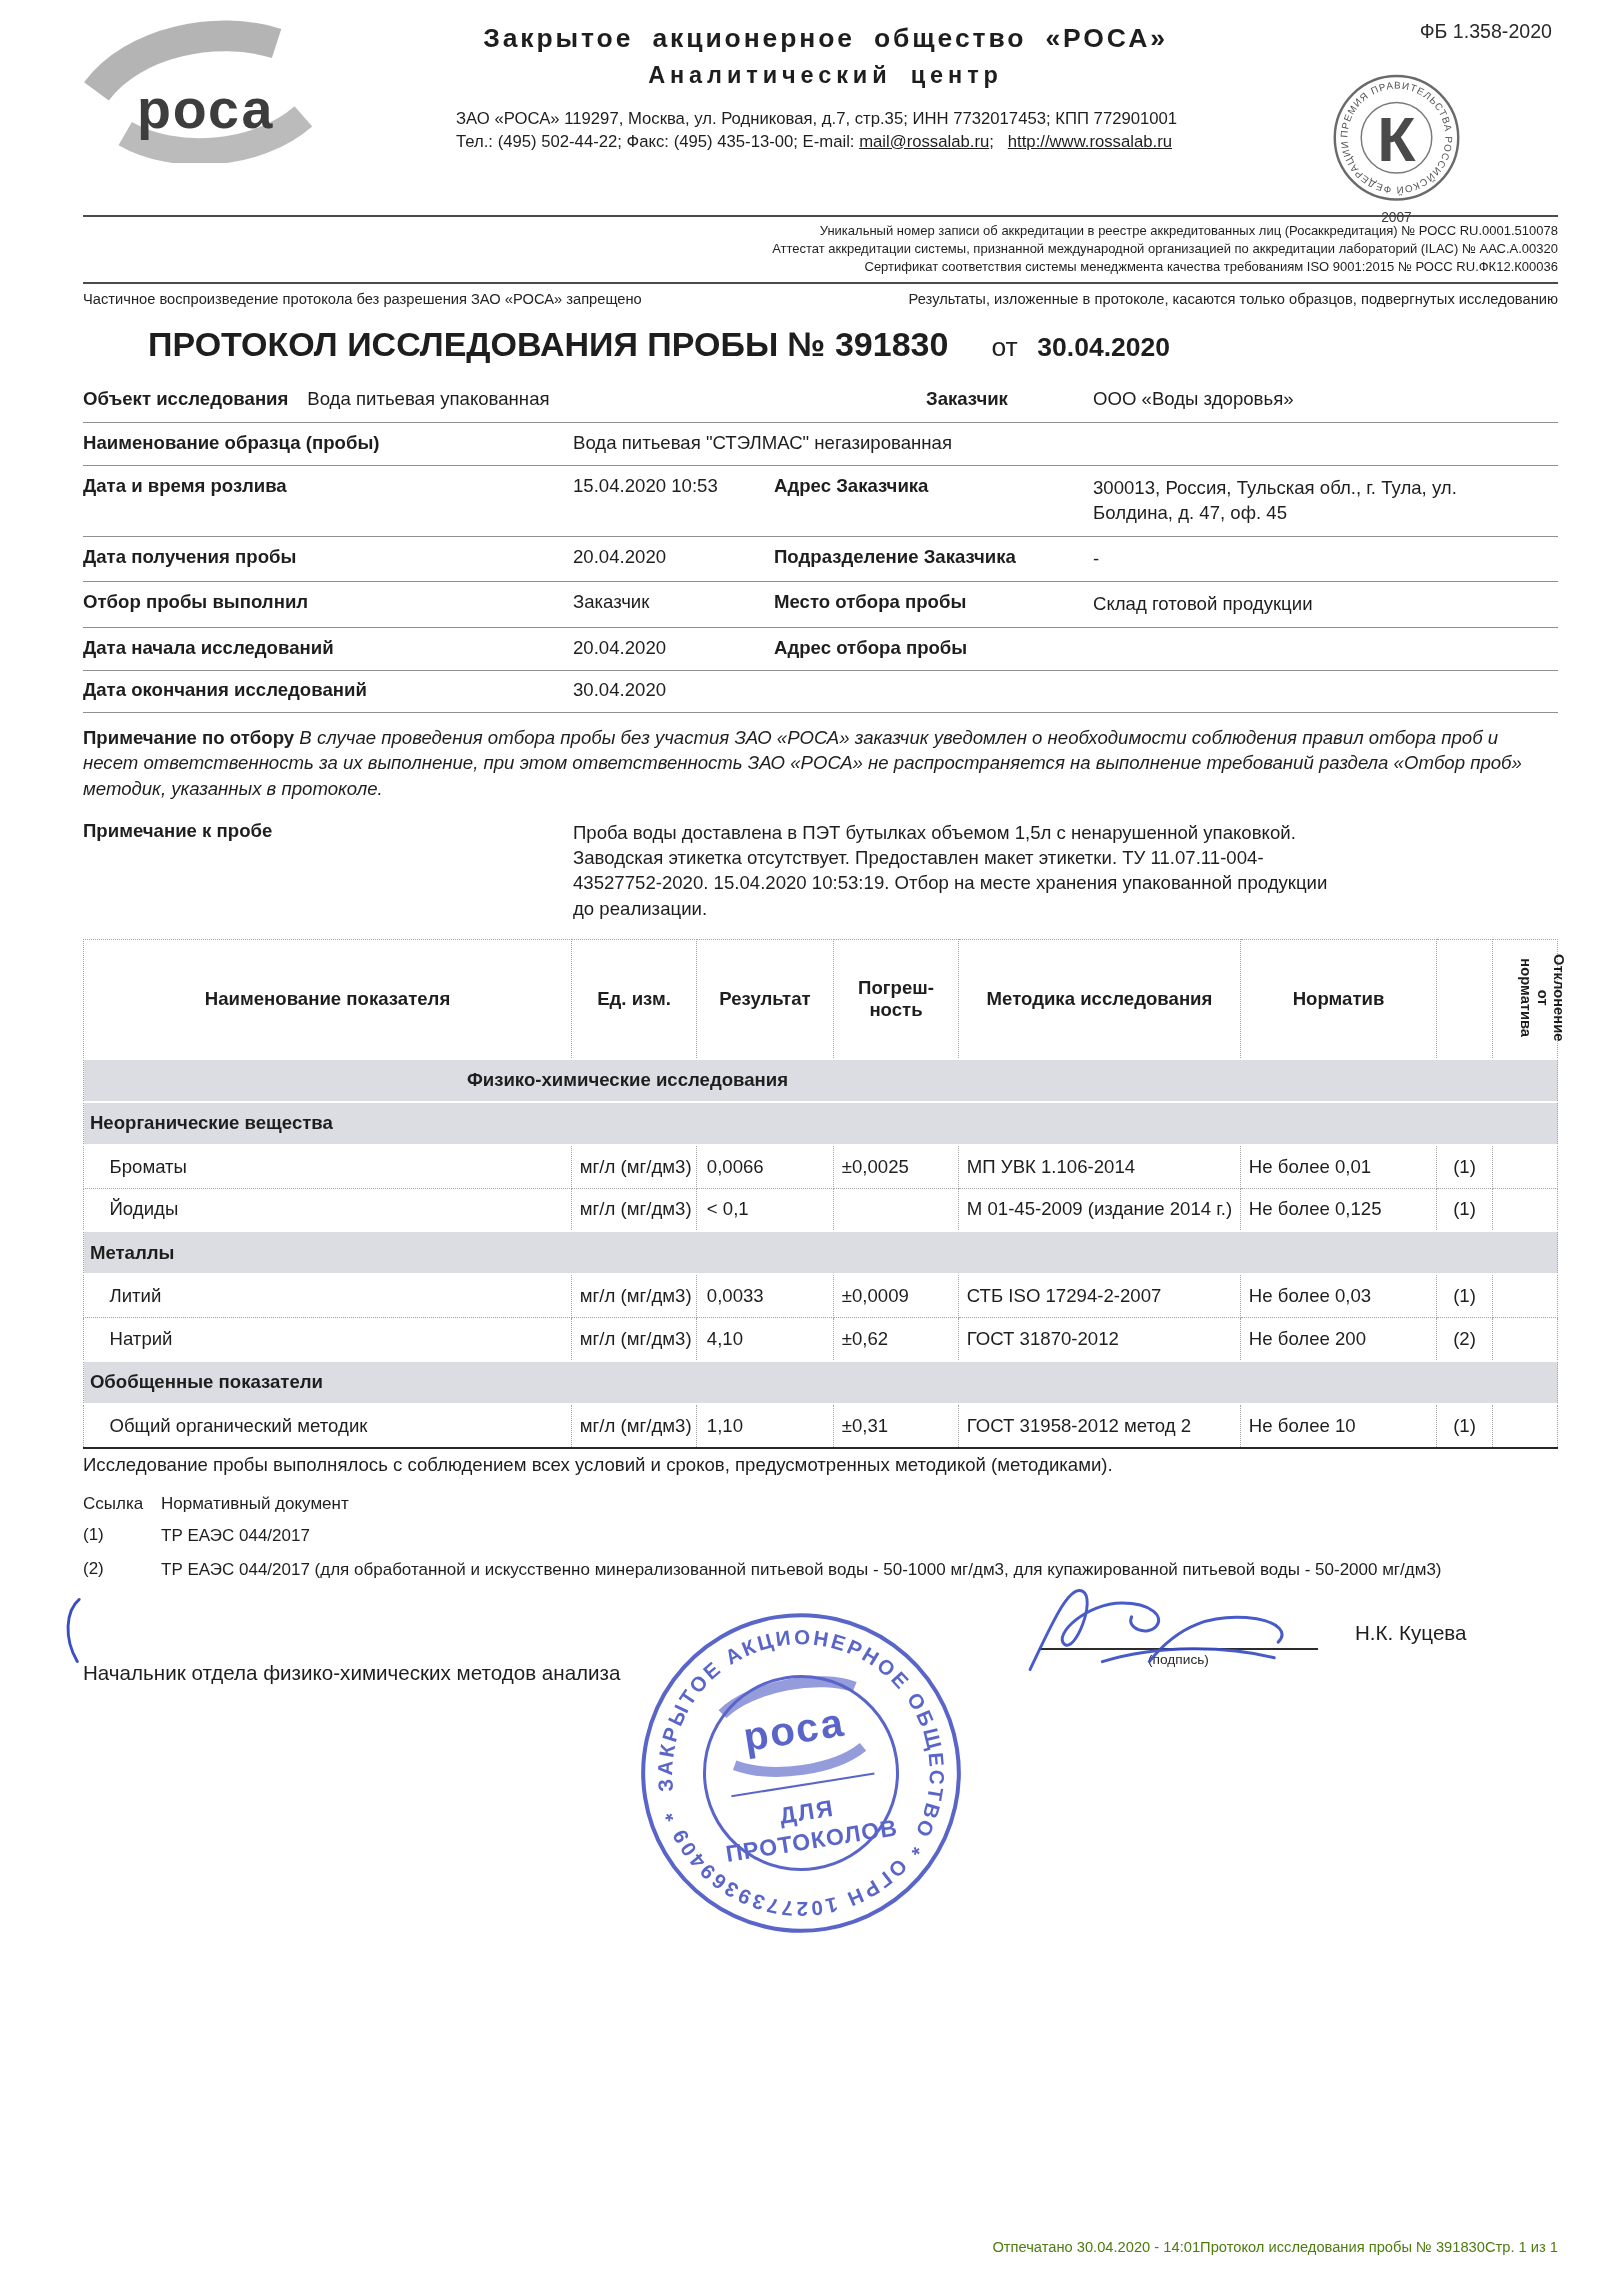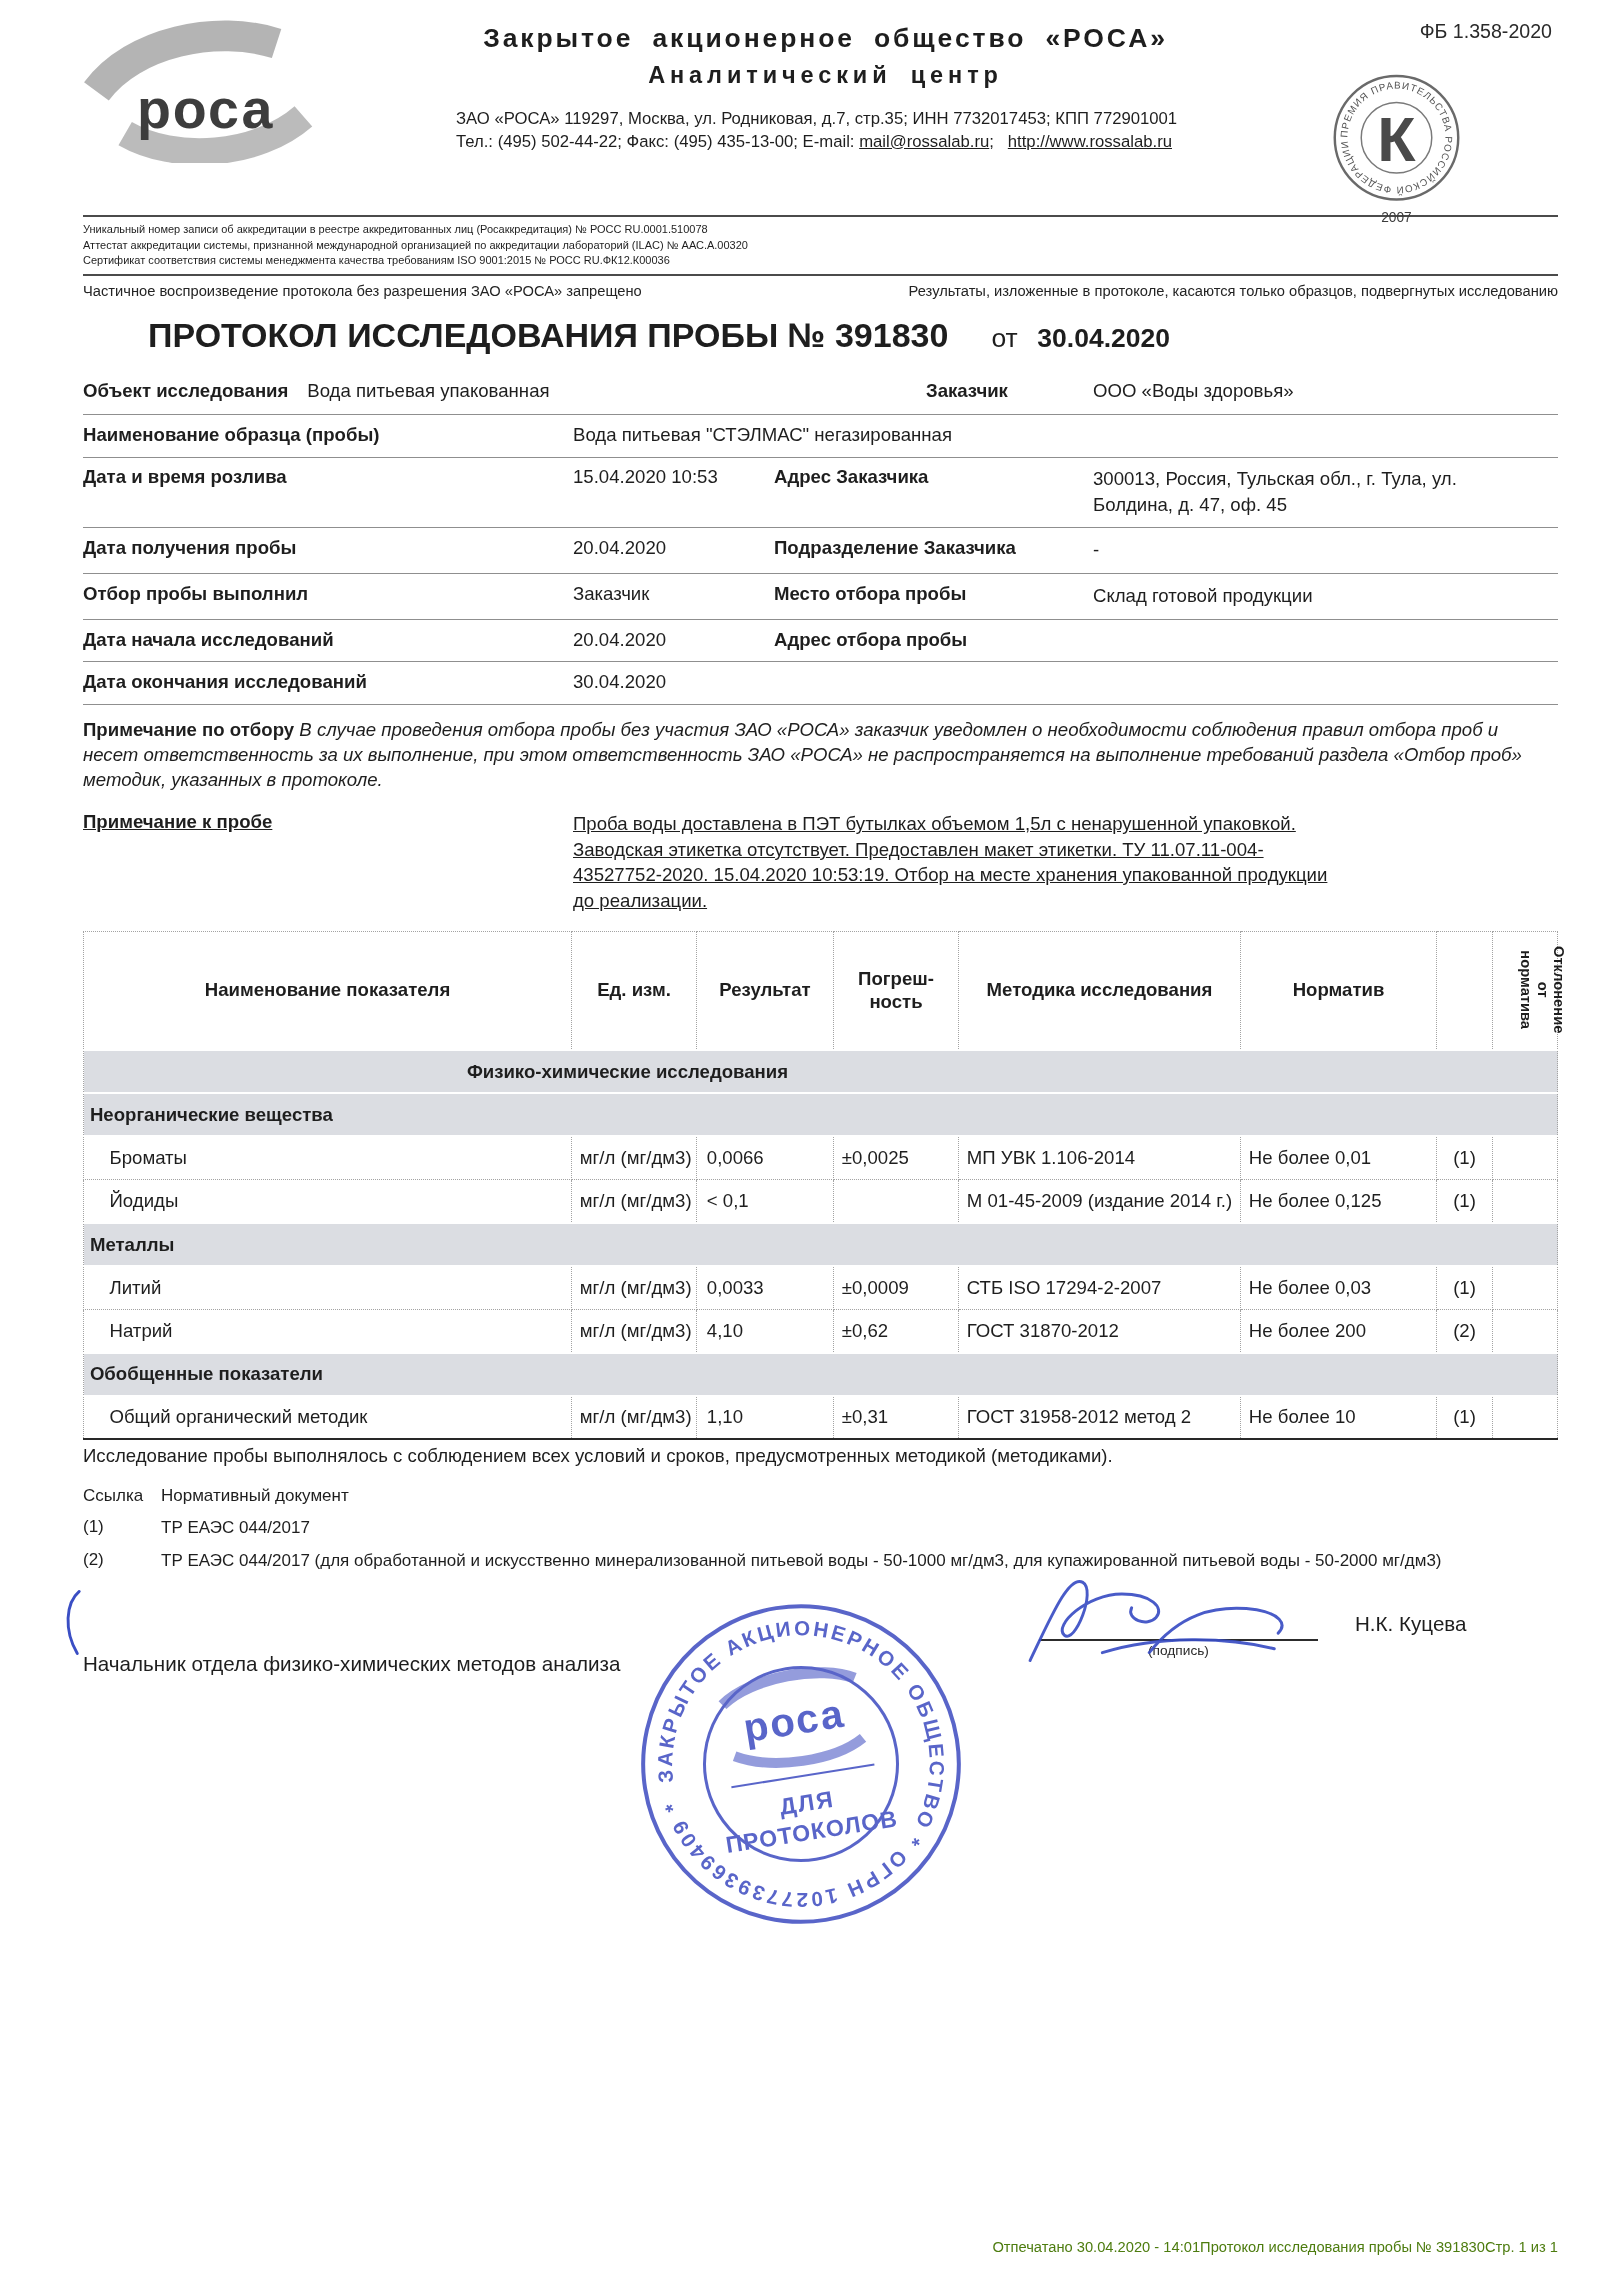--- a/index.html
+++ b/index.html
@@ -28,22 +28,22 @@
   .lh-contact{font-size:16.7px;margin-top:2.9px;padding-left:69px;}
   .lh-contact a{color:#1e1e1e;text-decoration:underline;}
   .emblem-svg{position:absolute;left:59px;top:51px;}
 
   
   .accreditation{
     margin-top:7.8px;
     border-top:2.9px solid #4b4b4b;
     border-bottom:2.9px solid #4b4b4b;
     padding:4.9px 0 5.9px;
-    text-align:left;
-    font-size:11px;line-height:1.38;
+    text-align:right;
+    font-size:13px;line-height:1.38;
   }
   .disclaimer{display:flex;justify-content:space-between;font-size:14.7px;margin-top:6.9px;color:#242424;}
 
   
   .title-row{display:flex;align-items:baseline;margin-top:17.6px;}
   .title-main{font-size:34px;font-weight:bold;margin-left:65px;letter-spacing:0;}
   .title-from{font-size:26.5px;font-weight:normal;margin-left:43px;}
   .title-date{font-size:26.5px;font-weight:bold;margin-left:19.6px;}
 
   
@@ -54,21 +54,21 @@
   .rowA .obj-val{margin-left:13.7px;}
   .rowA .cust-label{position:absolute;left:843px;top:8.8px;font-weight:bold;}
   .rowA .cust-val{position:absolute;left:1010px;top:8.8px;}
   .igrid{display:grid;grid-template-columns:490px 201px 319px auto;align-items:start;}
   .igrid .span2{grid-column:2 / span 2;}
   .val-r{max-width:384px;line-height:1.35;}
 
   
   .note-sampling{margin-top:11.8px;font-size:18.6px;line-height:1.36;}
   .note-sampling i{font-style:italic;}
-  .note-sample{display:grid;grid-template-columns:490px auto;margin-top:13.7px;font-size:18.6px;text-decoration:underline;}
+  .note-sample{display:grid;grid-template-columns:490px auto;margin-top:13.7px;font-size:18.6px;}
   .note-sample .note-text{max-width:760px;line-height:1.37;}
 
   
   table.results{border-collapse:collapse;margin-top:17.6px;width:1475px;table-layout:fixed;
     border:1px dotted #a3a3a3;border-bottom:2.9px solid #282828;}
   .results th,.results td{border:1px dotted #a3a3a3;vertical-align:middle;}
   .results thead th{height:110px;font-size:18.6px;font-weight:bold;text-align:center;line-height:1.2;padding:3.9px;}
   .results .vhead{display:inline-block;transform:rotate(90deg);width:90px;font-size:14.7px;font-weight:bold;line-height:1.12;}
   .results tr.section td,.results tr.subsection td{
     background:#dbdde2;height:39px;font-weight:bold;font-size:18.6px;

